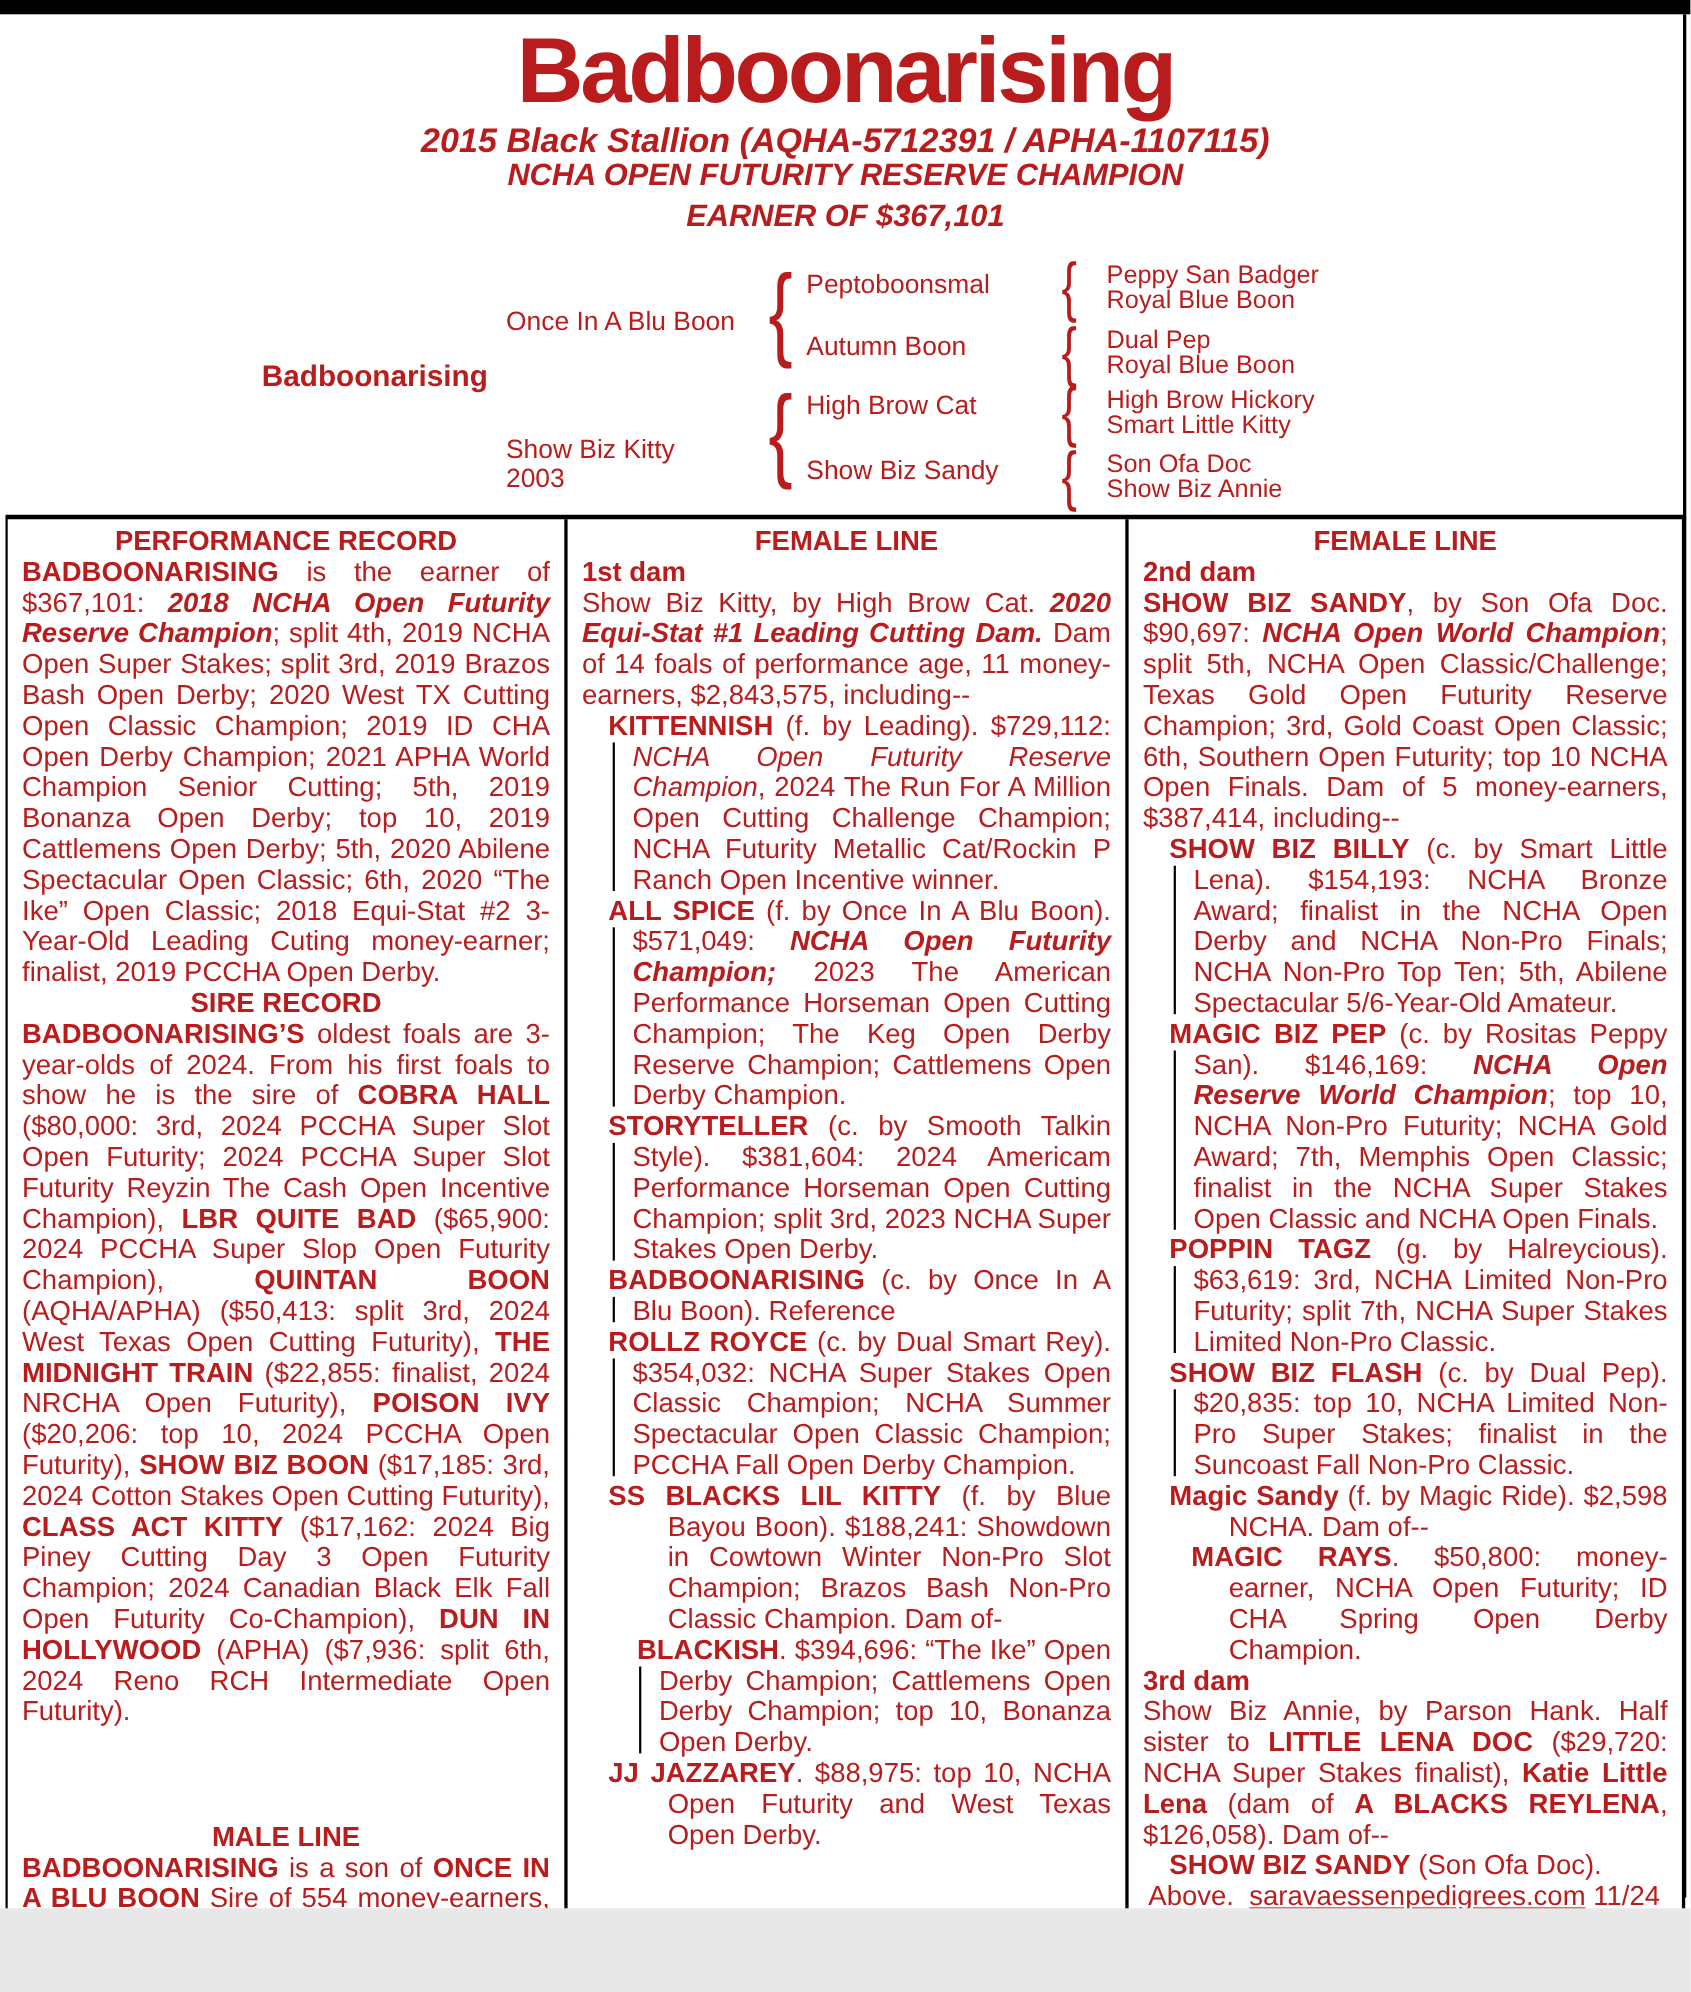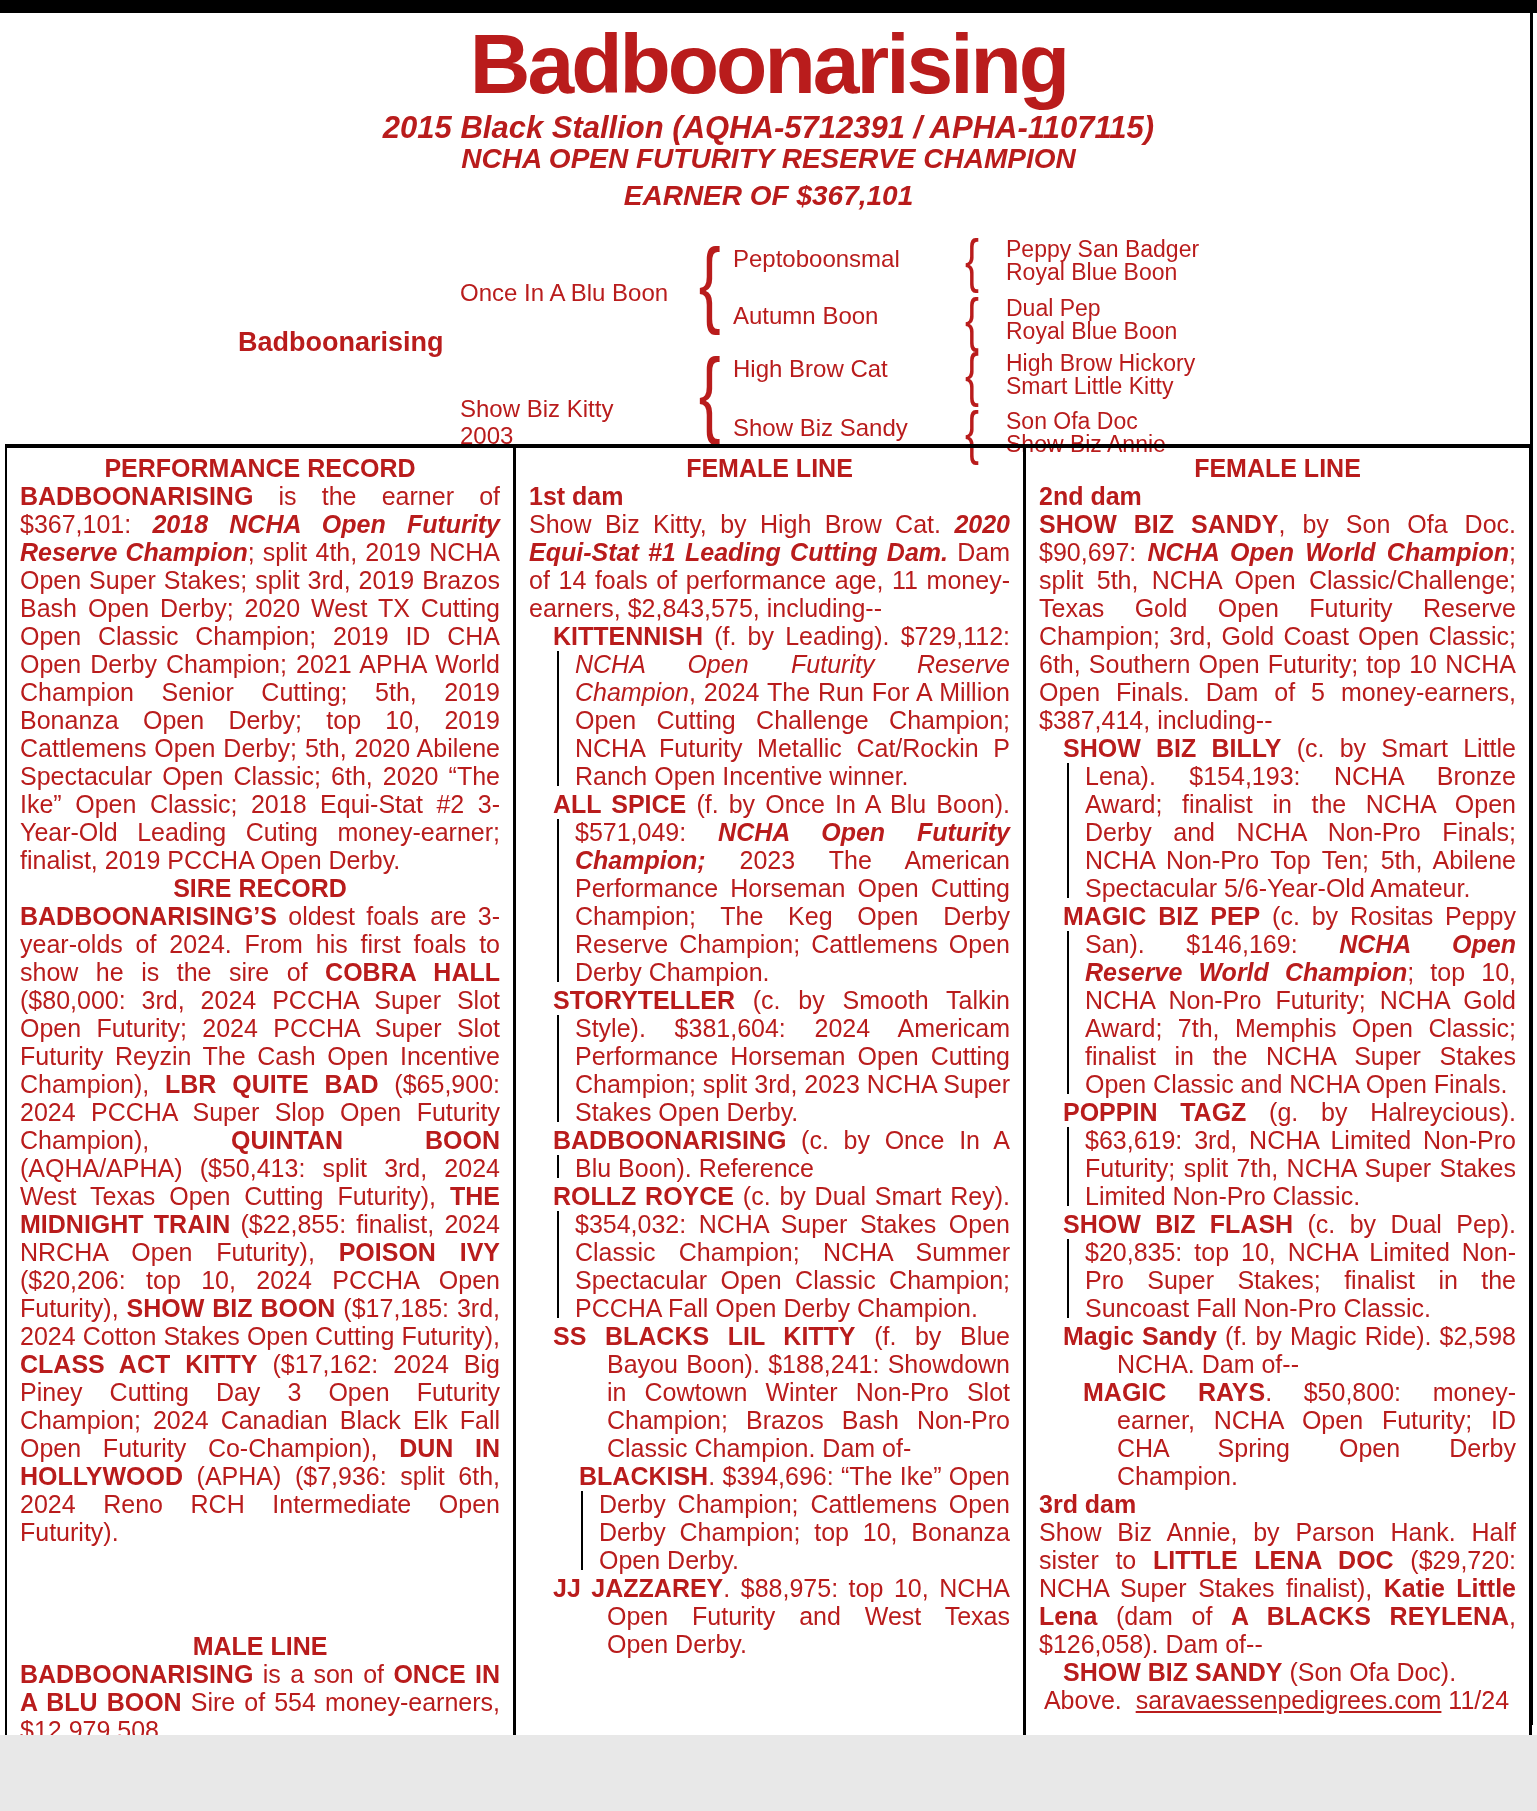--- a/index.html
+++ b/index.html
@@ -26,21 +26,21 @@
   .gp1{top:10px;} .gp2{top:67px;} .gp3{top:120px;} .gp4{top:179px;}
   .brace-lg{font-size:94px;line-height:84px;font-weight:400;transform:scaleX(.7);}
   .bl1{left:694px;top:6px;} .bl2{left:694px;top:116px;}
   .brace-sm{font-size:60px;line-height:52px;font-weight:400;transform:scaleX(.7);}
   .bs1{left:962px;top:0px;} .bs2{left:962px;top:59px;}
   .bs3{left:962px;top:114px;} .bs4{left:962px;top:172px;}
   .ggp{left:1006px;line-height:23px;font-size:23px;}
   .gg1{top:3px;} .gg2{top:62px;} .gg3{top:117px;} .gg4{top:175px;}
   
   #cols{
-    position:absolute;left:5px;top:444px;width:1527px;height:1330px;box-sizing:border-box;
+    position:absolute;left:5px;top:468px;width:1527px;height:1330px;box-sizing:border-box;
     border-top:4px solid #000;border-bottom:4px solid #000;border-left:2px solid #000;border-right:3px solid #000;
     display:flex;
   }
   .col{box-sizing:border-box;padding:6px 13px 0 13px;font-size:25px;line-height:28px;}
   .col1{width:506px;}
   .col2{width:510px;border-left:3px solid #000;}
   .col3{flex:1;border-left:3px solid #000;}
   .col-heading{font-weight:bold;text-align:center;}
   .gapped1{} .gapped2{margin-top:86px;}
   .subhead{font-weight:bold;}

